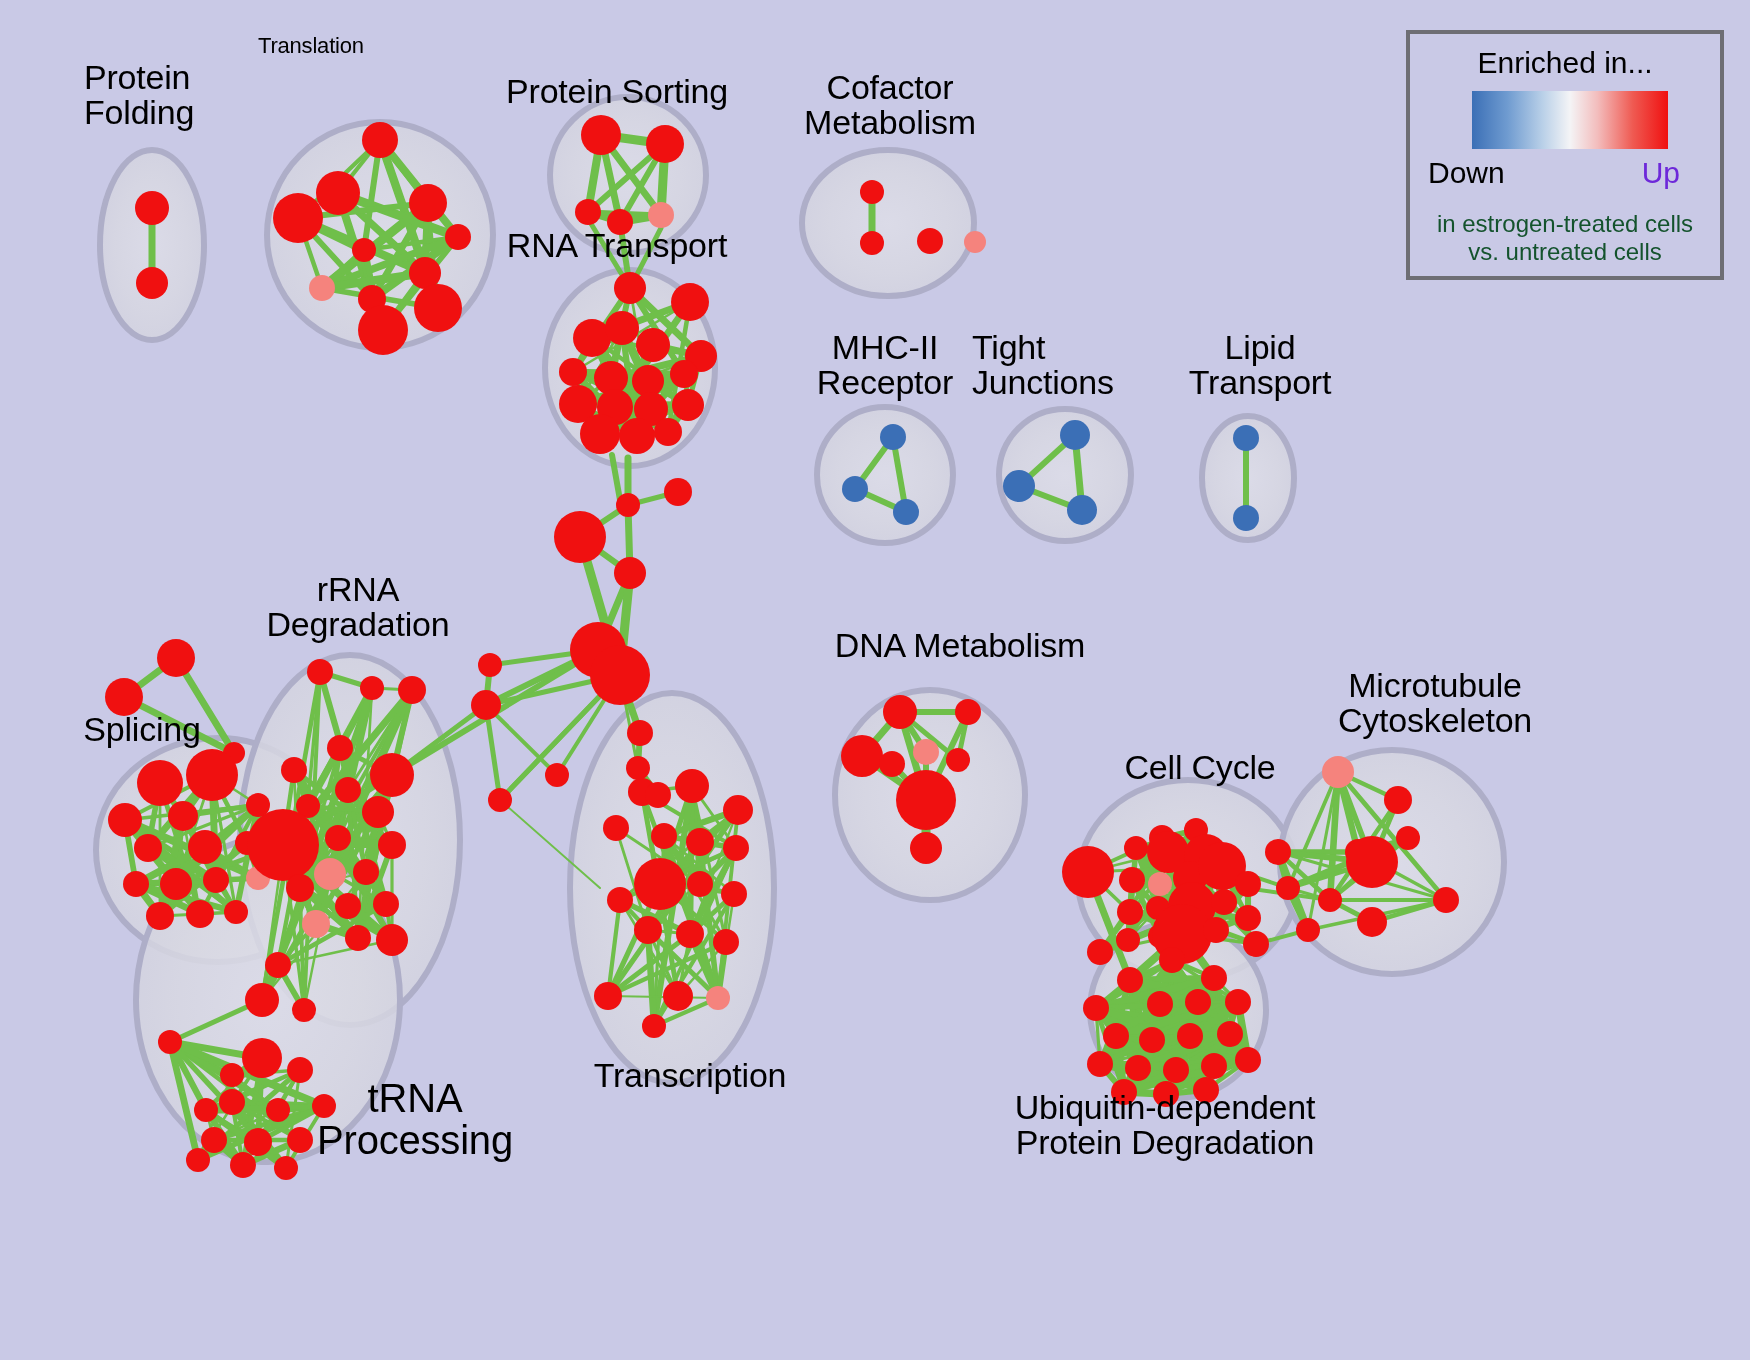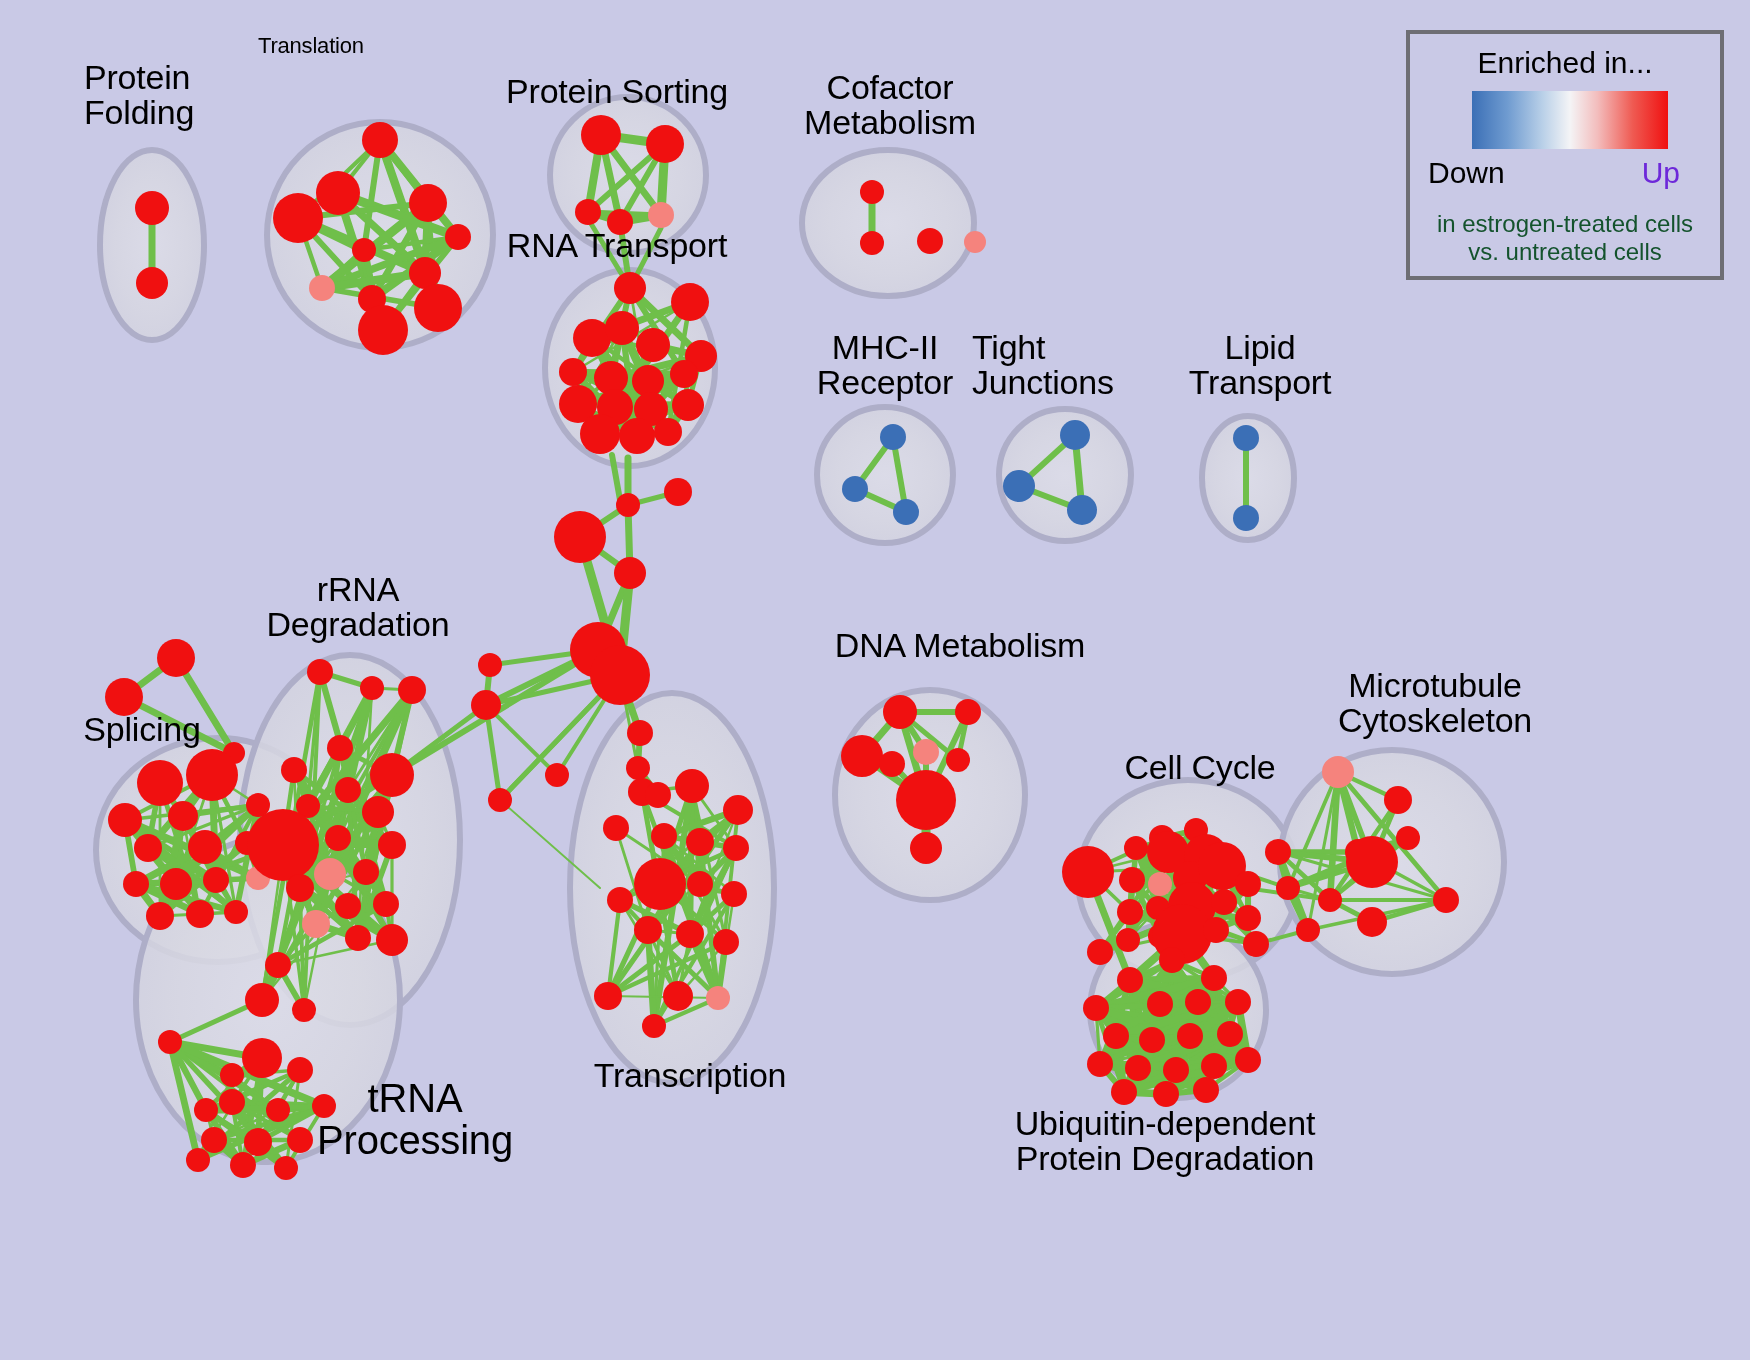--- a/index.html
+++ b/index.html
@@ -979,21 +979,21 @@
       <div class="clabel" style="left: 52px; top: 712px; width: 180px; font-size: 34px; text-align: center;">Splicing</div>
       <div class="clabel" style="left: 248px; top: 572px; width: 220px; font-size: 34px; text-align: center;">rRNA
 Degradation</div>
       <div class="clabel" style="left: 300px; top: 1078px; width: 230px; font-size: 40px; text-align: center;">tRNA
 Processing</div>
       <div class="clabel" style="left: 560px; top: 1058px; width: 260px; font-size: 34px; text-align: center;">Transcription</div>
       <div class="clabel" style="left: 810px; top: 628px; width: 300px; font-size: 34px; text-align: center;">DNA Metabolism</div>
       <div class="clabel" style="left: 1090px; top: 750px; width: 220px; font-size: 34px; text-align: center;">Cell Cycle</div>
       <div class="clabel" style="left: 1290px; top: 668px; width: 290px; font-size: 34px; text-align: center;">Microtubule
 Cytoskeleton</div>
-      <div class="clabel" style="left: 985px; top: 1090px; width: 360px; font-size: 34px; text-align: center; margin-top: 16px;">Ubiquitin-dependent
+      <div class="clabel" style="left: 985px; top: 1090px; width: 360px; font-size: 34px; text-align: center;">Ubiquitin-dependent
 Protein Degradation</div>
     </div>
 
   <div id="legend">
     <div class="lg-title">Enriched in...</div>
     <div class="lg-bar"></div>
     <div class="lg-down">Down</div>
     <div class="lg-up">Up</div>
     <div class="lg-sub">in estrogen-treated cells
 vs. untreated cells</div>

